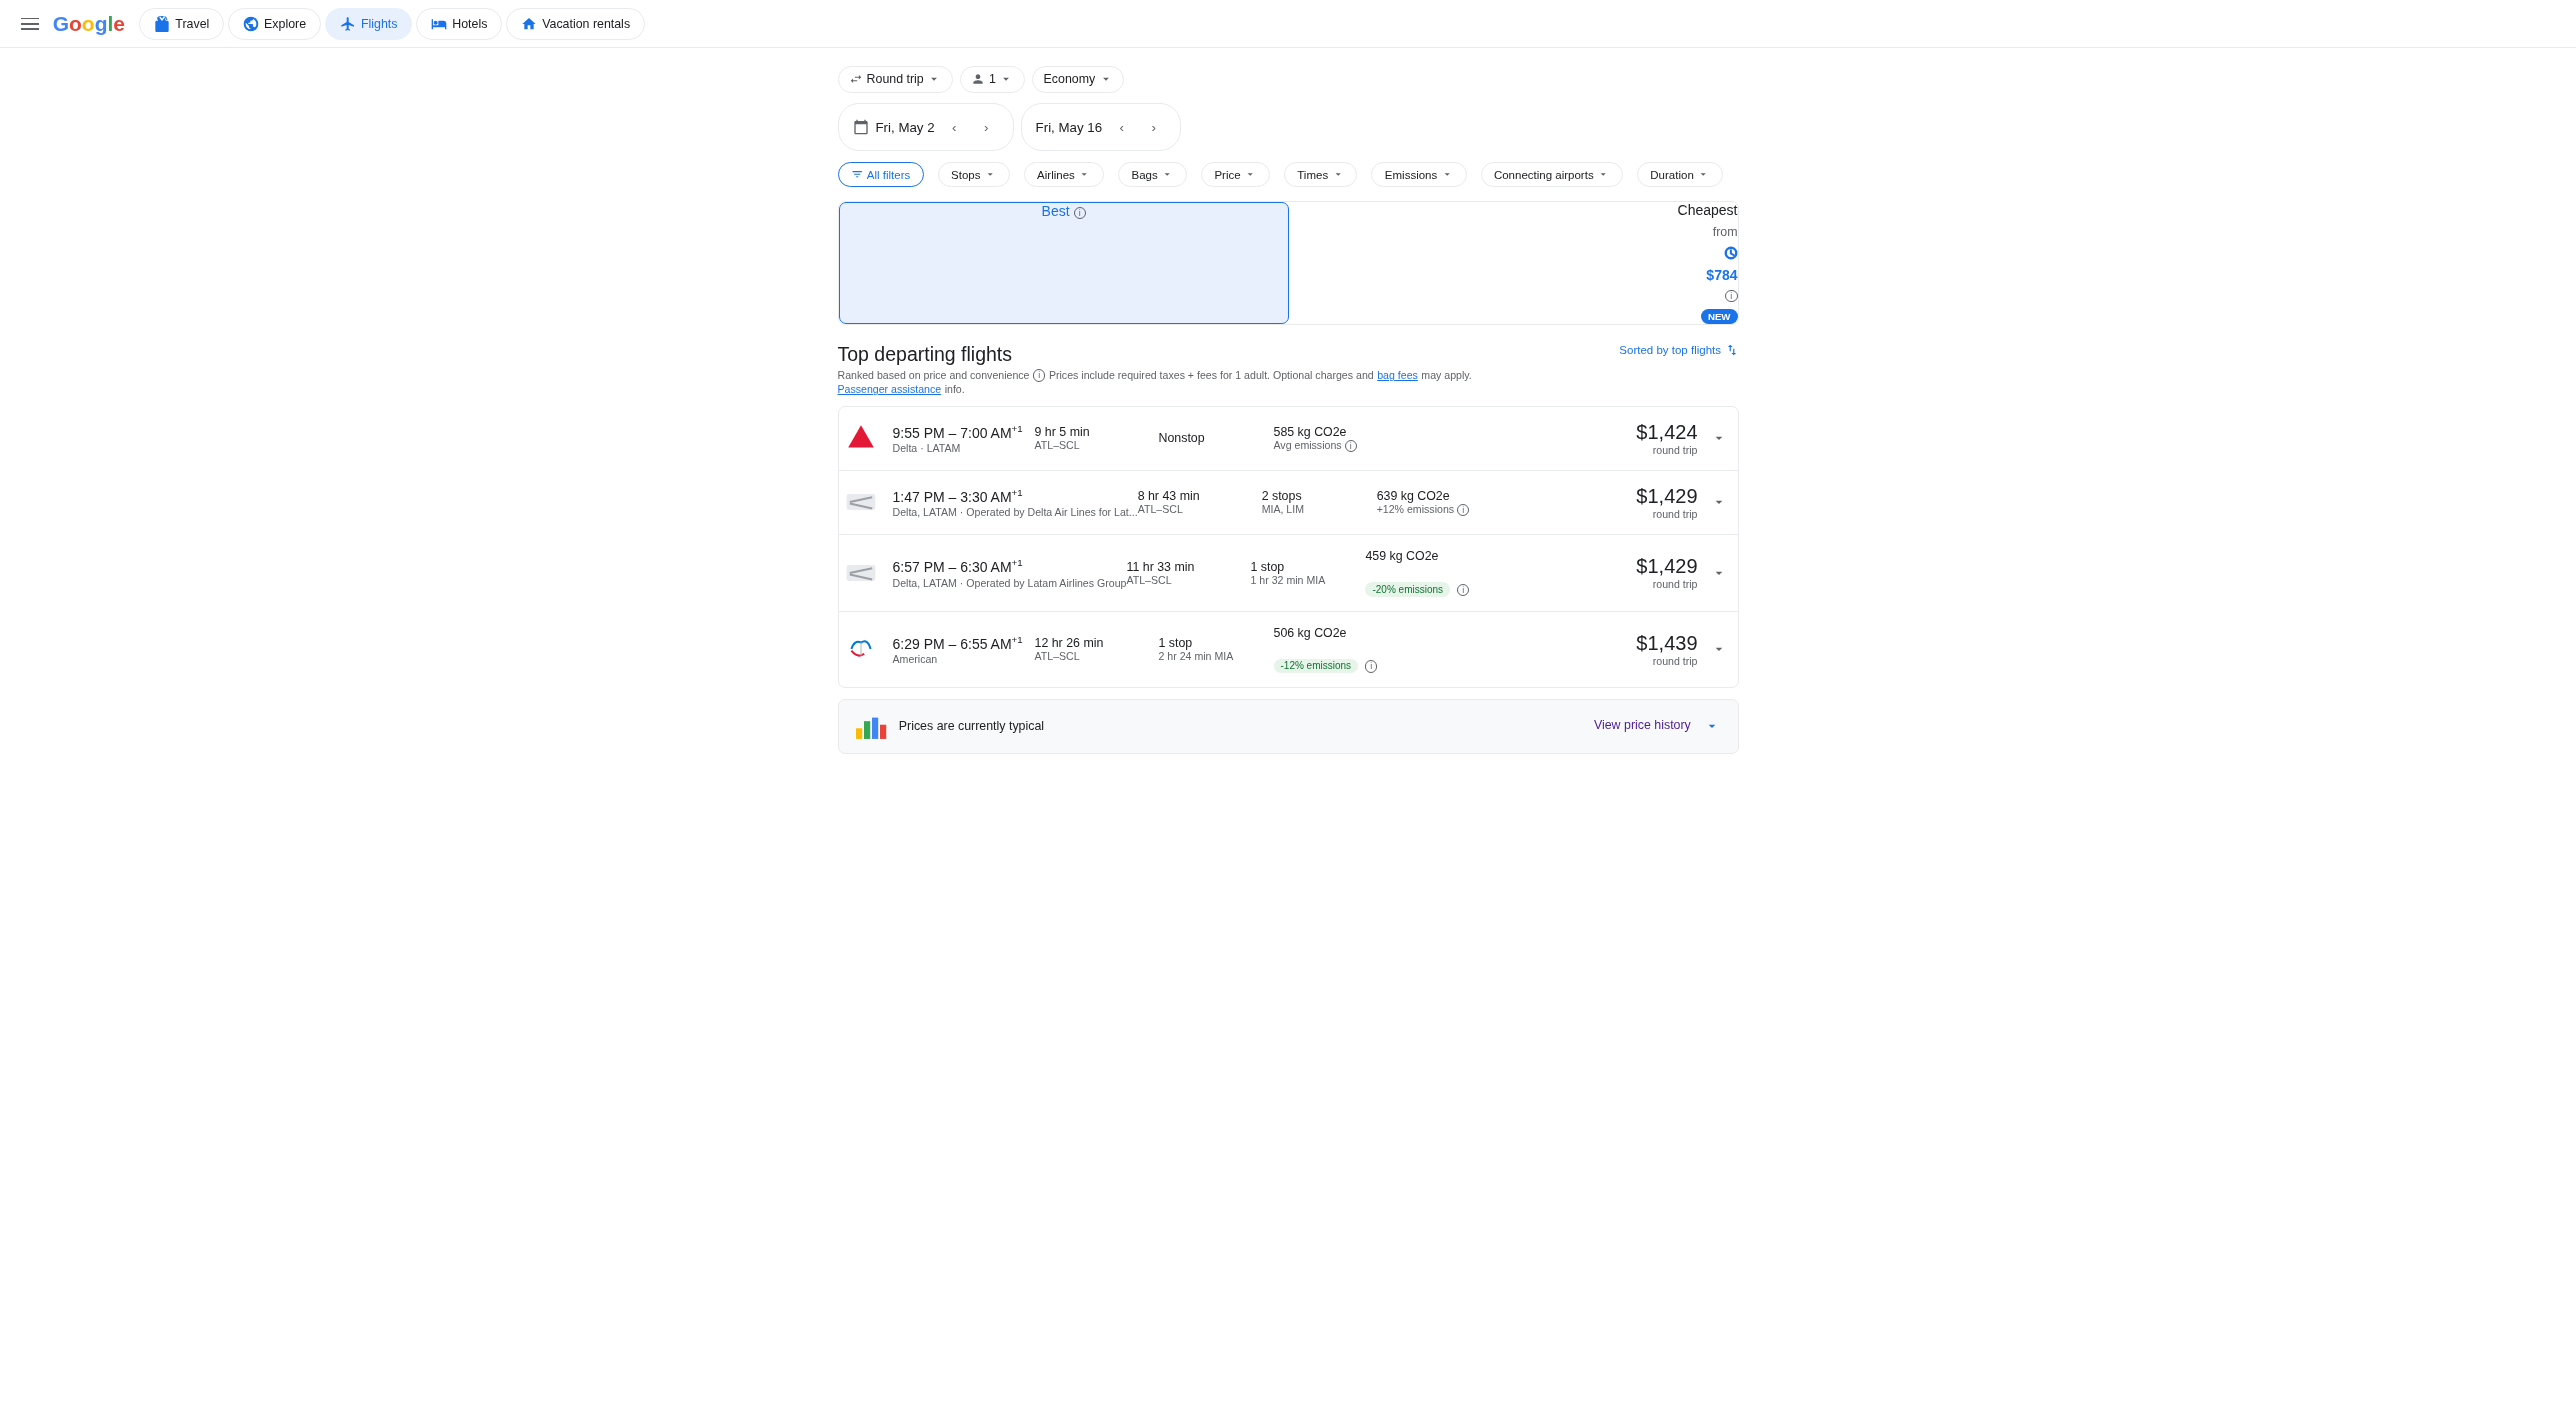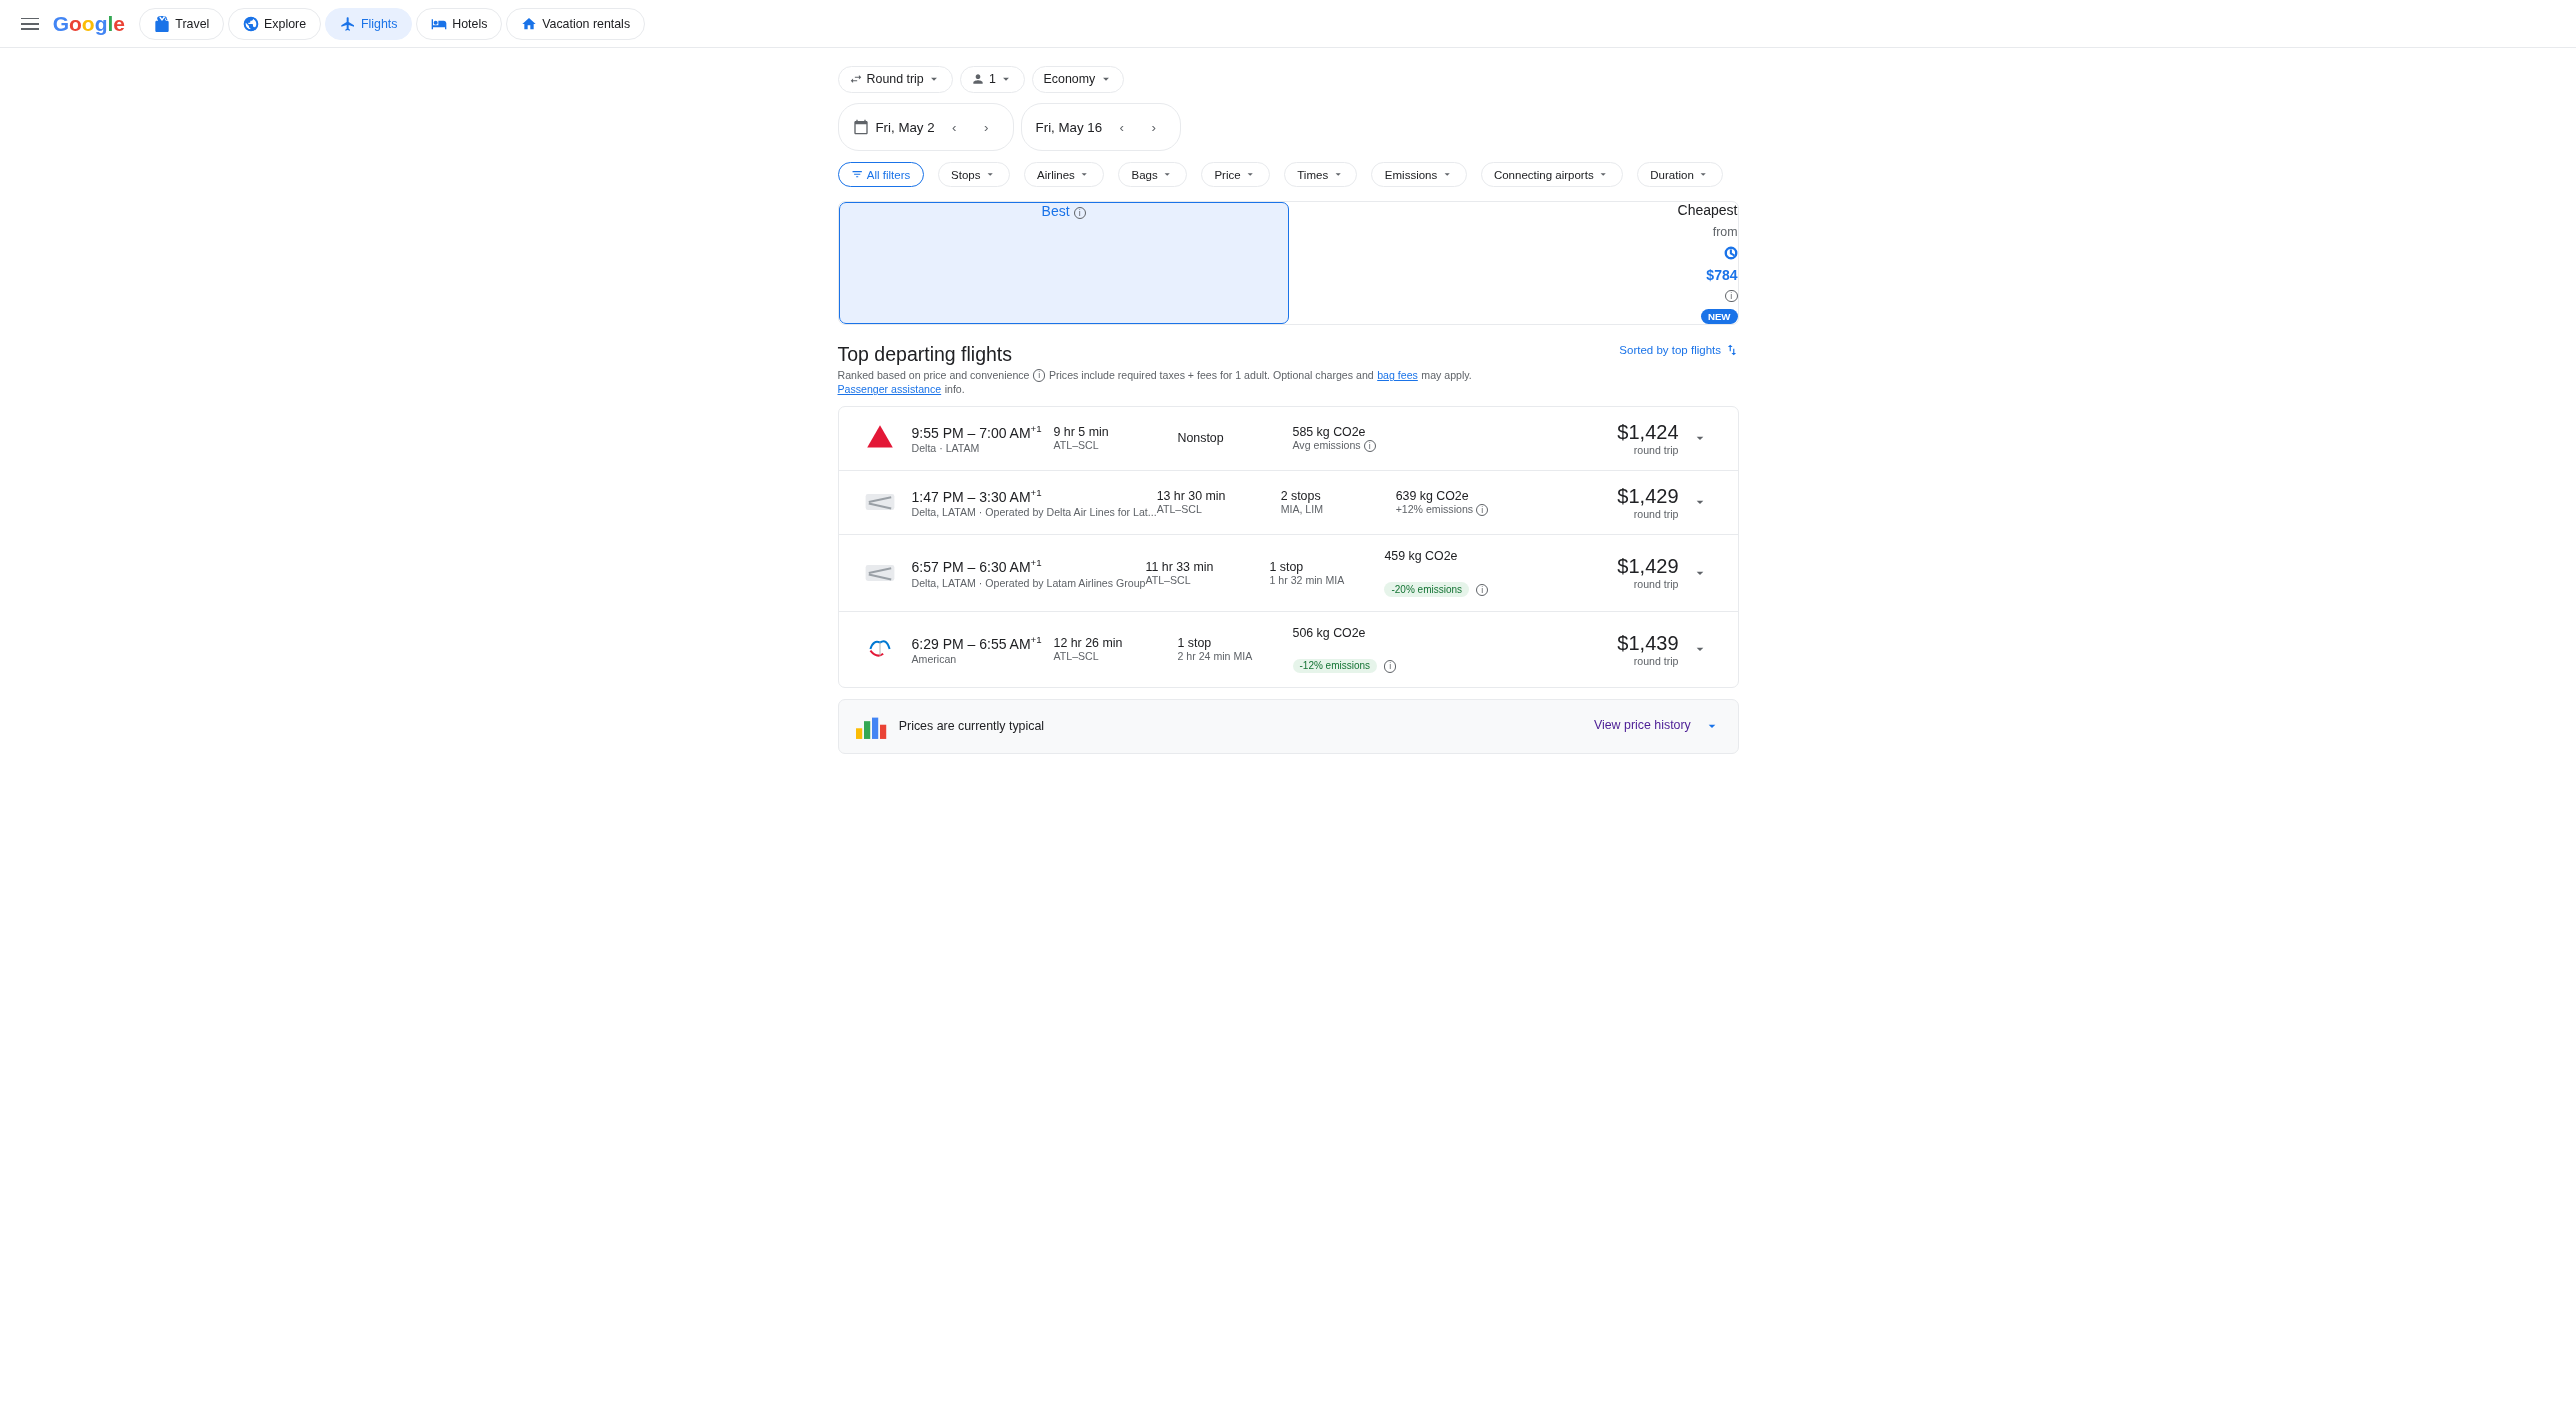--- a/index.html
+++ b/index.html
@@ -51,21 +51,21 @@
 
     
     .section-header { margin-bottom: 10.6px; }
     .section-title { font-size: 19.5px; font-weight: 500; margin-bottom: 3.5px; }
     .section-subtitle { display: flex; align-items: center; gap: 3.5px; font-size: 10.6px; color: #5f6368; flex-wrap: wrap; }
     .section-subtitle a { color: #1a73e8; text-decoration: underline; cursor: pointer; }
     .sorted-by { margin-left: auto; color: #1a73e8; font-size: 11.5px; cursor: pointer; display: flex; align-items: center; gap: 3.5px; }
 
     
     .flights-list { border: 0.9px solid #e8eaed; border-radius: 7px; overflow: hidden; }
-    .flight-row { display: flex; align-items: center; padding: 14px 24px; border-bottom: 0.9px solid #e8eaed; cursor: pointer; }
+    .flight-row { display: flex; align-items: center; padding: 14px 5px; border-bottom: 0.9px solid #e8eaed; cursor: pointer; }
     .flight-row:last-child { border-bottom: none; }
     .airline-logo { width: 35px; height: 35px; margin-right: 14px; flex-shrink: 0; display: flex; align-items: center; justify-content: center; }
     .flight-times { min-width: 142px; }
     .flight-time-range { font-size: 14px; font-weight: 500; }
     .flight-airline { font-size: 10.6px; color: #5f6368; margin-top: 1.8px; }
     .flight-duration { min-width: 124px; }
     .flight-duration-main { font-size: 12.4px; font-weight: 500; }
     .flight-route { font-size: 10.6px; color: #5f6368; }
     .flight-stops { min-width: 115px; }
     .flight-stops-main { font-size: 12.4px; font-weight: 500; }
@@ -332,21 +332,21 @@
           <path d="M6 22 L34 28" stroke="#9aa0a6" stroke-width="2.5" fill="none"></path>
         </svg>
       </div>
       <div class="flight-times">
         <div class="flight-time-range">
           <span>1:47 PM – 3:30 AM</span><span style="font-size:9.7px; vertical-align:super;">+1</span>
         </div>
         <div class="flight-airline">Delta, LATAM · Operated by Delta Air Lines for Lat...</div>
       </div>
       <div class="flight-duration">
-        <div class="flight-duration-main">13 hr 30 min</div>
+        <div class="flight-duration-main">8 hr 43 min</div>
         <div class="flight-route">ATL–SCL</div>
       </div>
       <div class="flight-stops">
         <div class="flight-stops-main">2 stops</div>
         <div class="flight-stops-detail">MIA, LIM</div>
       </div>
       <div class="flight-emissions">
         <div class="flight-emissions-main">639 kg CO2e</div>
         <div class="badge-neutral">
           <span>+12% emissions</span>

